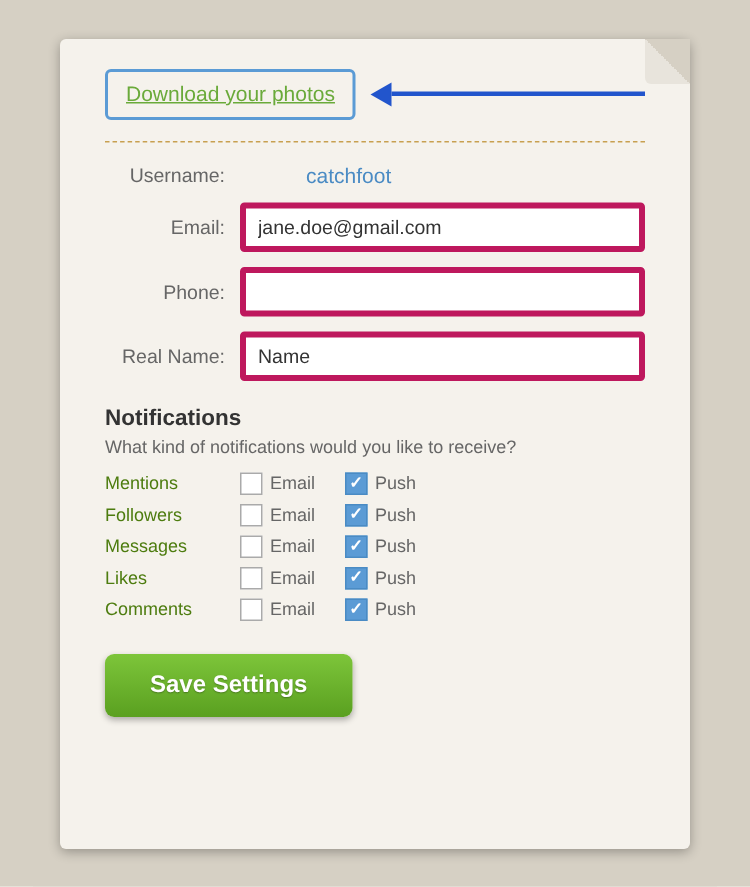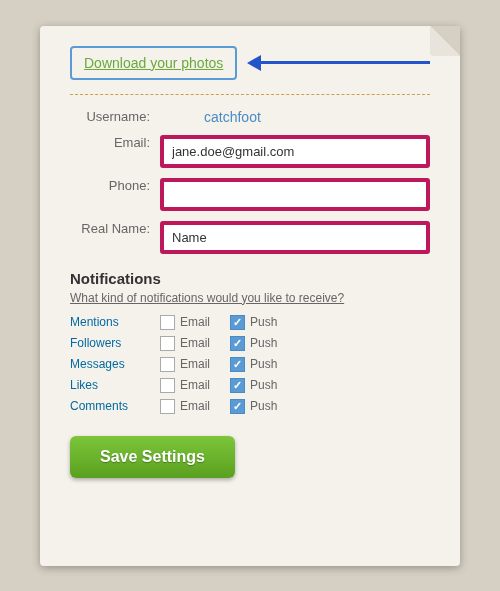--- a/index.html
+++ b/index.html
@@ -98,20 +98,21 @@
     .section-title {
       font-size: 16px;
       font-weight: bold;
       color: #333;
       margin-bottom: 14px;
     }
 
     
     .form-row {
       display: flex;
+      align-items: center;
       margin-bottom: 10px;
     }
 
     .form-label {
       width: 90px;
       font-size: 13px;
       color: #666;
       text-align: right;
       padding-right: 10px;
       flex-shrink: 0;
@@ -145,34 +146,33 @@
       font-size: 15px;
       font-weight: bold;
       color: #333;
       margin-bottom: 4px;
     }
 
     .notifications-subtitle {
       font-size: 12px;
       color: #666;
       margin-bottom: 10px;
-      text-decoration: underline;
     }
 
     
     .notif-row {
       display: flex;
       align-items: center;
       margin-bottom: 6px;
     }
 
     .notif-label {
       width: 90px;
       font-size: 12px;
-      color: #0369a1;
+      color: #4d7c0f;
     }
 
     .notif-item {
       display: flex;
       align-items: flex-start;
       margin-right: 20px;
       gap: 5px;
     }
 
     .notif-item-label {

